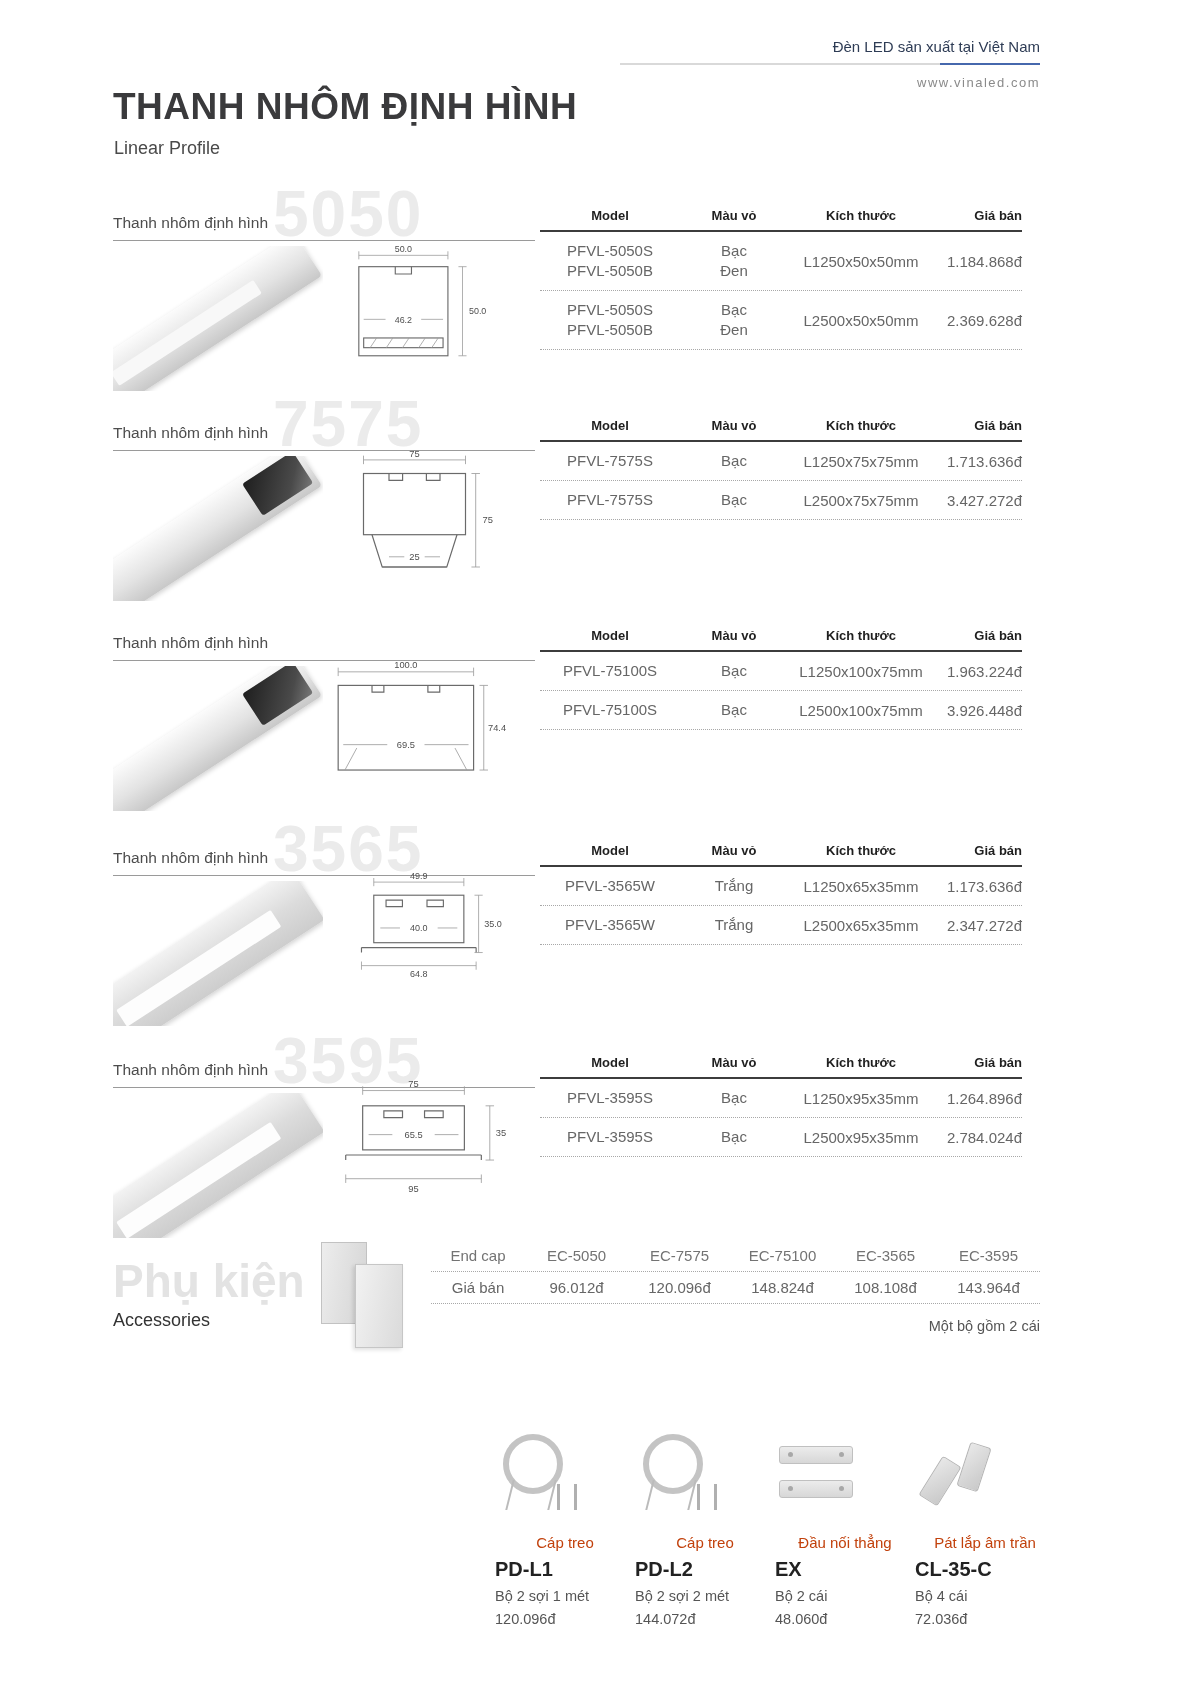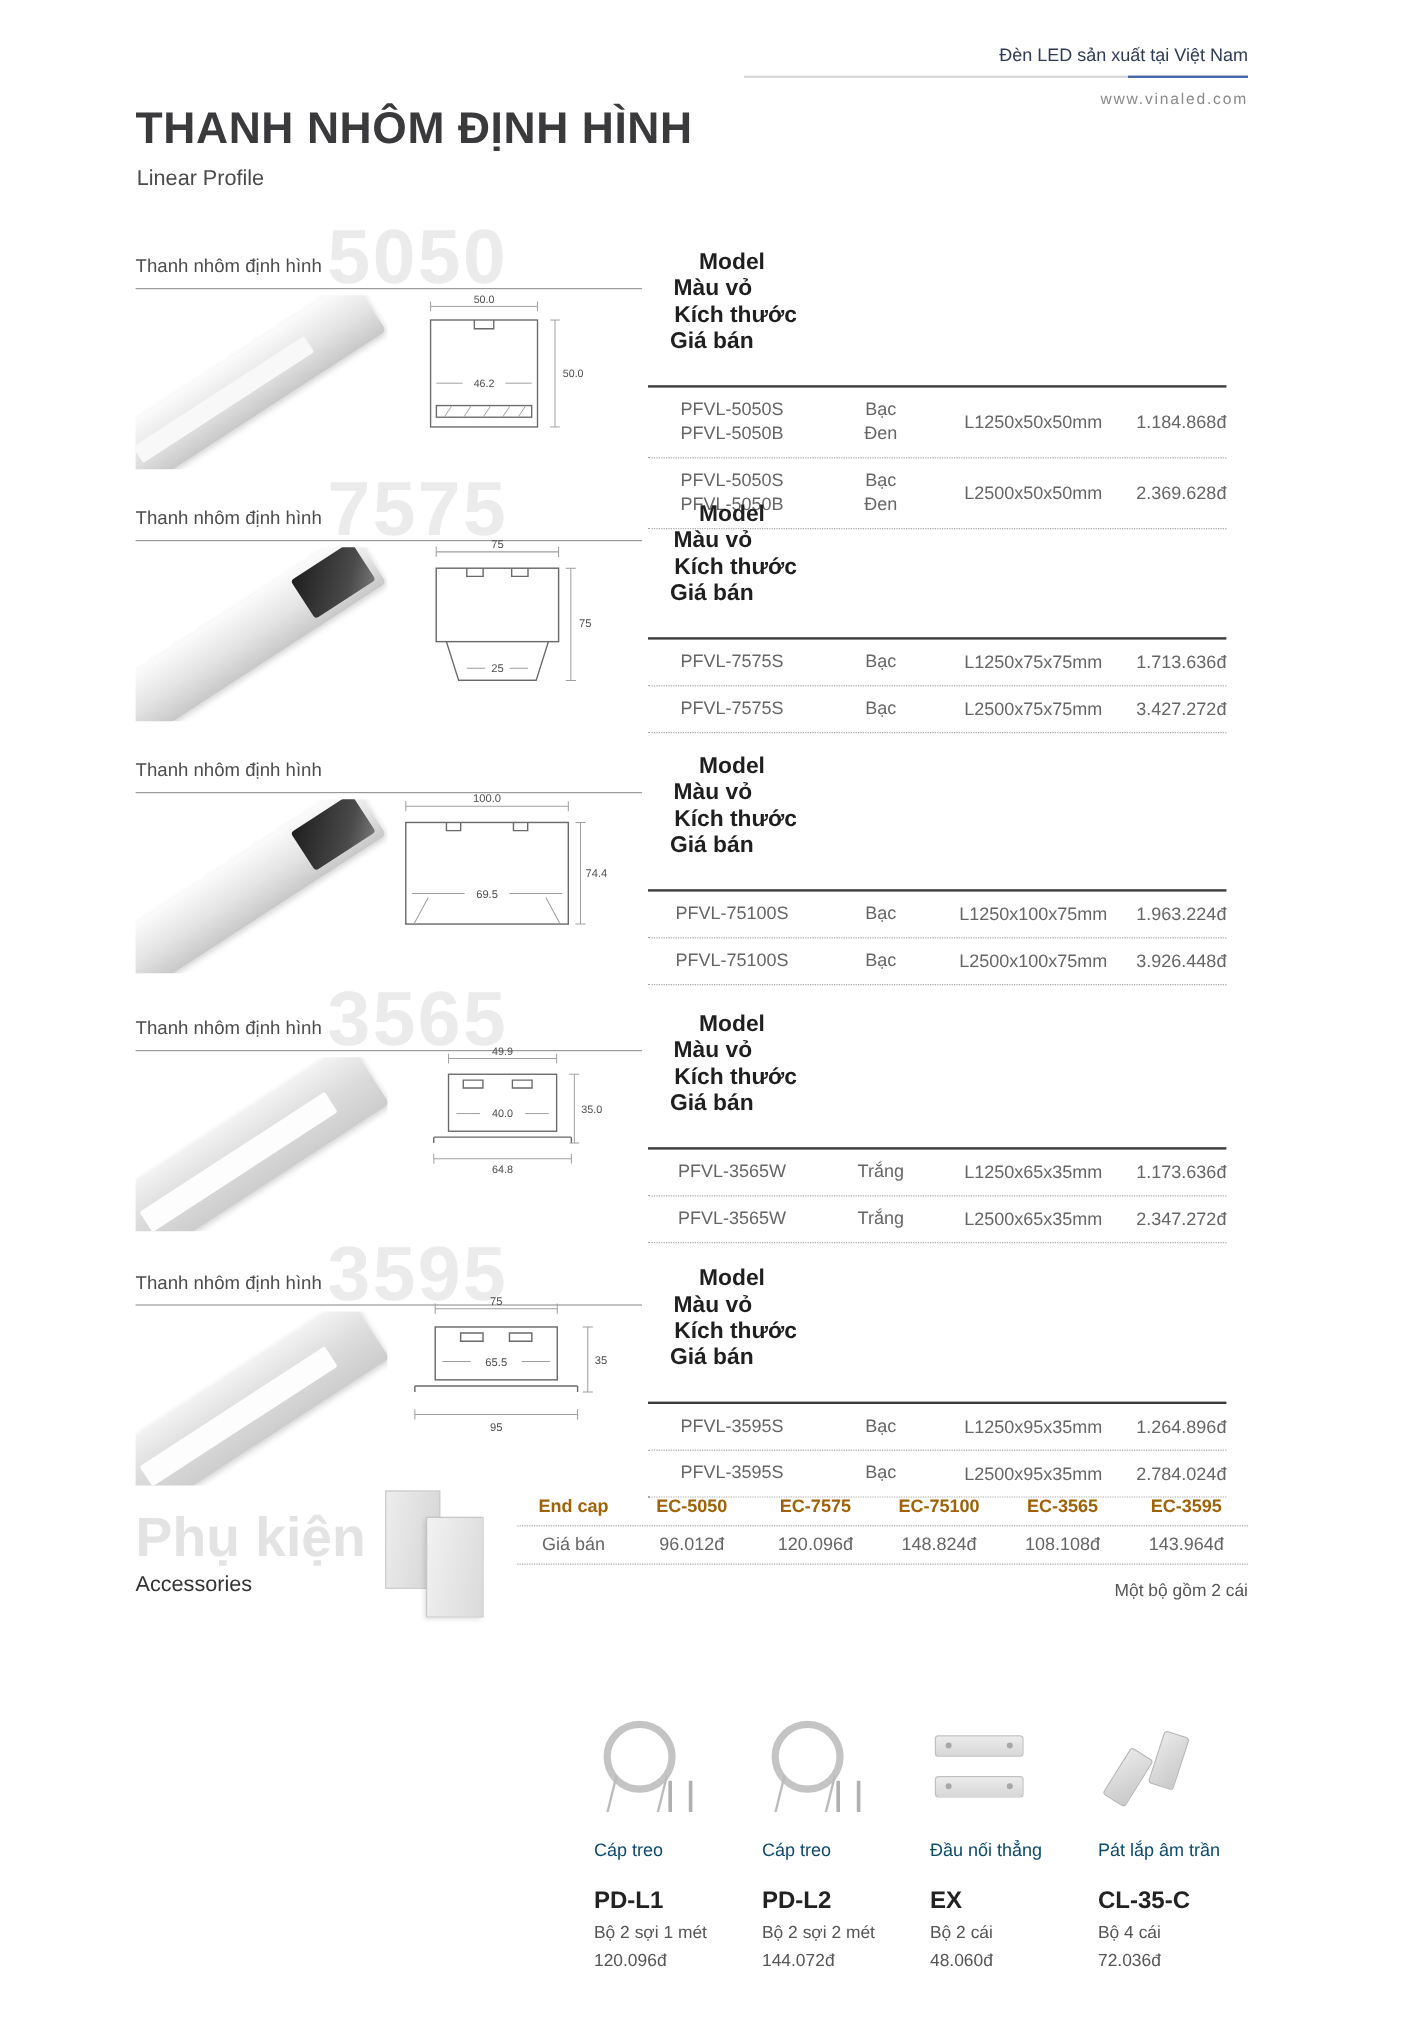--- a/index.html
+++ b/index.html
@@ -26,54 +26,54 @@
   .bar .cav{position:absolute;right:6px;top:7px;width:60px;height:38px;border-radius:3px;
             background:linear-gradient(135deg,#1e1e1e,#4a4a4a 70%,#777);}
   .bar.flat{height:62px;background:linear-gradient(#f3f3f3,#dcdcdc 50%,#cdcdcd);}
   .bar.flat .dif{top:24px;height:20px;left:26px;right:40px;background:#fdfdfd;}
   .draw{position:absolute;}
   .prof{stroke:#6a6a6a;fill:none;stroke-width:1.4;}
   .dim{stroke:#9e9e9e;fill:none;stroke-width:1;}
   .dimtxt{font:11px "Liberation Sans","DejaVu Sans",sans-serif;fill:#4f4f4f;}
   
   .tbl{position:absolute;right:0;top:26px;width:482px;}
-  .thead{display:flex;border-bottom:2px solid #3c3c3c;padding-bottom:25px;font-weight:bold;font-size:19px;color:#1f1f1f;flex-direction:column;}
+  .thead{display:flex;border-bottom:2px solid #3c3c3c;padding-bottom:7px;font-weight:bold;font-size:13px;color:#1f1f1f;}
   .trow{display:flex;align-items:center;border-bottom:1px dotted #a8a8a8;padding:9px 0;font-size:15px;color:#666;}
   .c{text-align:center;}
   .cm{width:140px;} .cc{width:108px;} .cs{width:146px;} .cp{width:88px;text-align:right;}
   .l2:empty{display:none;}
   .cm div,.cc div{line-height:20px;}
   
   .acc{position:absolute;left:113px;top:1238px;width:927px;}
   .acc-title{position:absolute;left:0;top:16px;font-size:46px;font-weight:800;color:#e3e3e3;}
   .acc-sub{position:absolute;left:0;top:72px;font-size:18px;color:#333;}
   .endcap-img{position:absolute;left:198px;top:0;width:120px;height:96px;}
   .endcap-img .p1{position:absolute;left:10px;top:4px;width:44px;height:80px;background:linear-gradient(100deg,#ededed,#d4d4d4);border:1px solid #c2c2c2;}
   .endcap-img .p2{position:absolute;left:44px;top:26px;width:46px;height:82px;background:linear-gradient(100deg,#f2f2f2,#dadada);border:1px solid #c6c6c6;box-shadow:-2px 2px 4px rgba(0,0,0,.12);}
   .ec-tbl{position:absolute;left:318px;top:2px;width:609px;}
   .ec-row{display:flex;padding:7px 0;font-size:15px;}
-  .ec-row.h{font-weight:bold;color:#a16207;border-bottom:1px dotted #a8a8a8;}
+  .ec-row.h{font-weight:normal;color:#737373;border-bottom:1px dotted #a8a8a8;}
   .ec-row.v{color:#666;border-bottom:1px dotted #a8a8a8;}
   .ec-c{width:103px;text-align:center;}
   .ec-c.first{width:94px;}
   .ec-note{position:absolute;right:0;top:78px;font-size:14.5px;color:#555;}
   
   .items{position:absolute;left:495px;top:1428px;width:560px;display:flex;}
   .item{width:140px;margin-right:0px;}
   .item .img{width:84px;height:92px;position:relative;margin-bottom:14px;}
   .ring{position:absolute;left:8px;top:6px;width:48px;height:48px;border:6px solid #c4c4c4;border-radius:50%;}
   .tails{position:absolute;left:14px;top:52px;width:40px;height:30px;border-left:2px solid #bbb;border-right:2px solid #bbb;transform:skewX(-14deg);}
   .pins{position:absolute;left:62px;top:56px;width:14px;height:26px;border-left:3px solid #b0b0b0;border-right:3px solid #b0b0b0;}
   .plate{position:absolute;left:4px;width:72px;height:16px;background:linear-gradient(#ececec,#d7d7d7);border:1px solid #c0c0c0;border-radius:3px;}
   .plate .d1,.plate .d2{position:absolute;top:5px;width:5px;height:5px;border-radius:50%;background:#a8a8a8;}
   .plate .d1{left:8px;} .plate .d2{right:8px;}
   .clip{position:absolute;width:20px;height:44px;background:linear-gradient(120deg,#e8e8e8,#c9c9c9);border:1px solid #b5b5b5;border-radius:3px;}
   .clip.c1{left:14px;top:30px;transform:rotate(32deg);}
   .clip.c2{left:48px;top:16px;transform:rotate(18deg);}
-  .item .nm{font-size:15px;color:#0c4a6e;margin-bottom:22px;}
+  .item .nm{font-size:15px;color:#c2410c;margin-bottom:7px;text-align:center;}
   .item .md{font-size:20px;font-weight:bold;color:#222;margin-bottom:7px;}
   .item .qt,.item .pr{font-size:14.5px;color:#555;margin-bottom:7px;}
   
   .footer{position:absolute;left:0;top:1624px;width:1190px;height:34px;}
   .vat{position:absolute;left:65px;top:8px;font-size:14.5px;color:#555;}
   .toc{position:absolute;left:520px;top:8px;font-size:14.5px;color:#555;text-decoration:underline;cursor:pointer;}
   .pglabel{position:absolute;right:150px;top:7px;font-size:15.5px;font-weight:bold;color:#45484c;}
   .badge{position:absolute;left:1052px;top:3px;width:40px;height:26px;background:#4265b0;color:#fff;
          font-size:17px;text-align:center;line-height:26px;}
   .badge-strip{position:absolute;left:1092px;top:3px;right:0;height:26px;background:#ccd7ec;}

